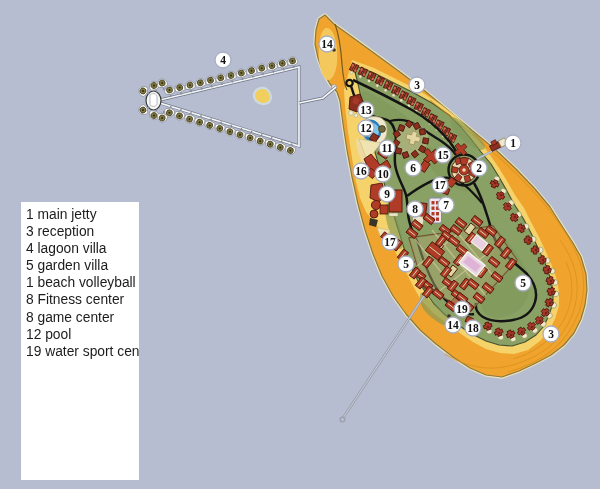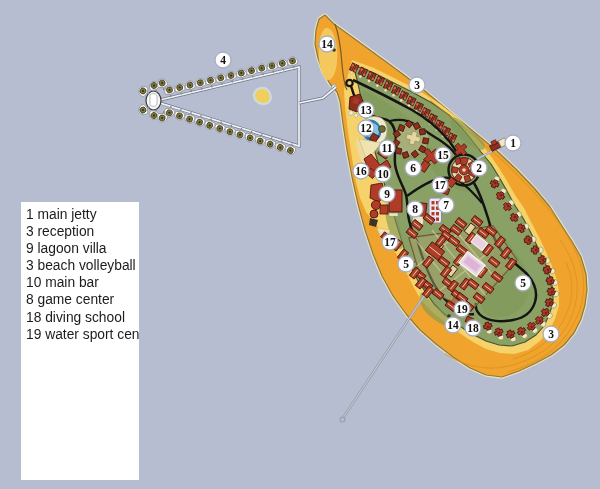--- a/index.html
+++ b/index.html
@@ -1008,20 +1008,21 @@
 
 <g>
         <circle cx="462" cy="309" r="8" fill="#fff" stroke="#a8aec0" stroke-width="1.3"></circle>
         <text x="462" y="312.9" text-anchor="middle" font-family="Liberation Serif,serif" font-weight="bold" font-size="11.5" fill="#111">19</text>
       </g>
 </svg>
 
 <div id="legend">
       <div>1 main jetty</div>
       <div>3 reception</div>
-      <div>9 lagoon villa</div>
-      <div>3 beach volleyball</div>
-      <div>10 main bar</div>
+      <div>4 lagoon villa</div>
+      <div>5 garden villa</div>
+      <div>1 beach volleyball</div>
+      <div>8 Fitness center</div>
       <div>8 game center</div>
-      <div>18 diving school</div>
+      <div>12 pool</div>
       <div>19 water sport center</div>
     </div>
 </div>
 
 </body></html>

